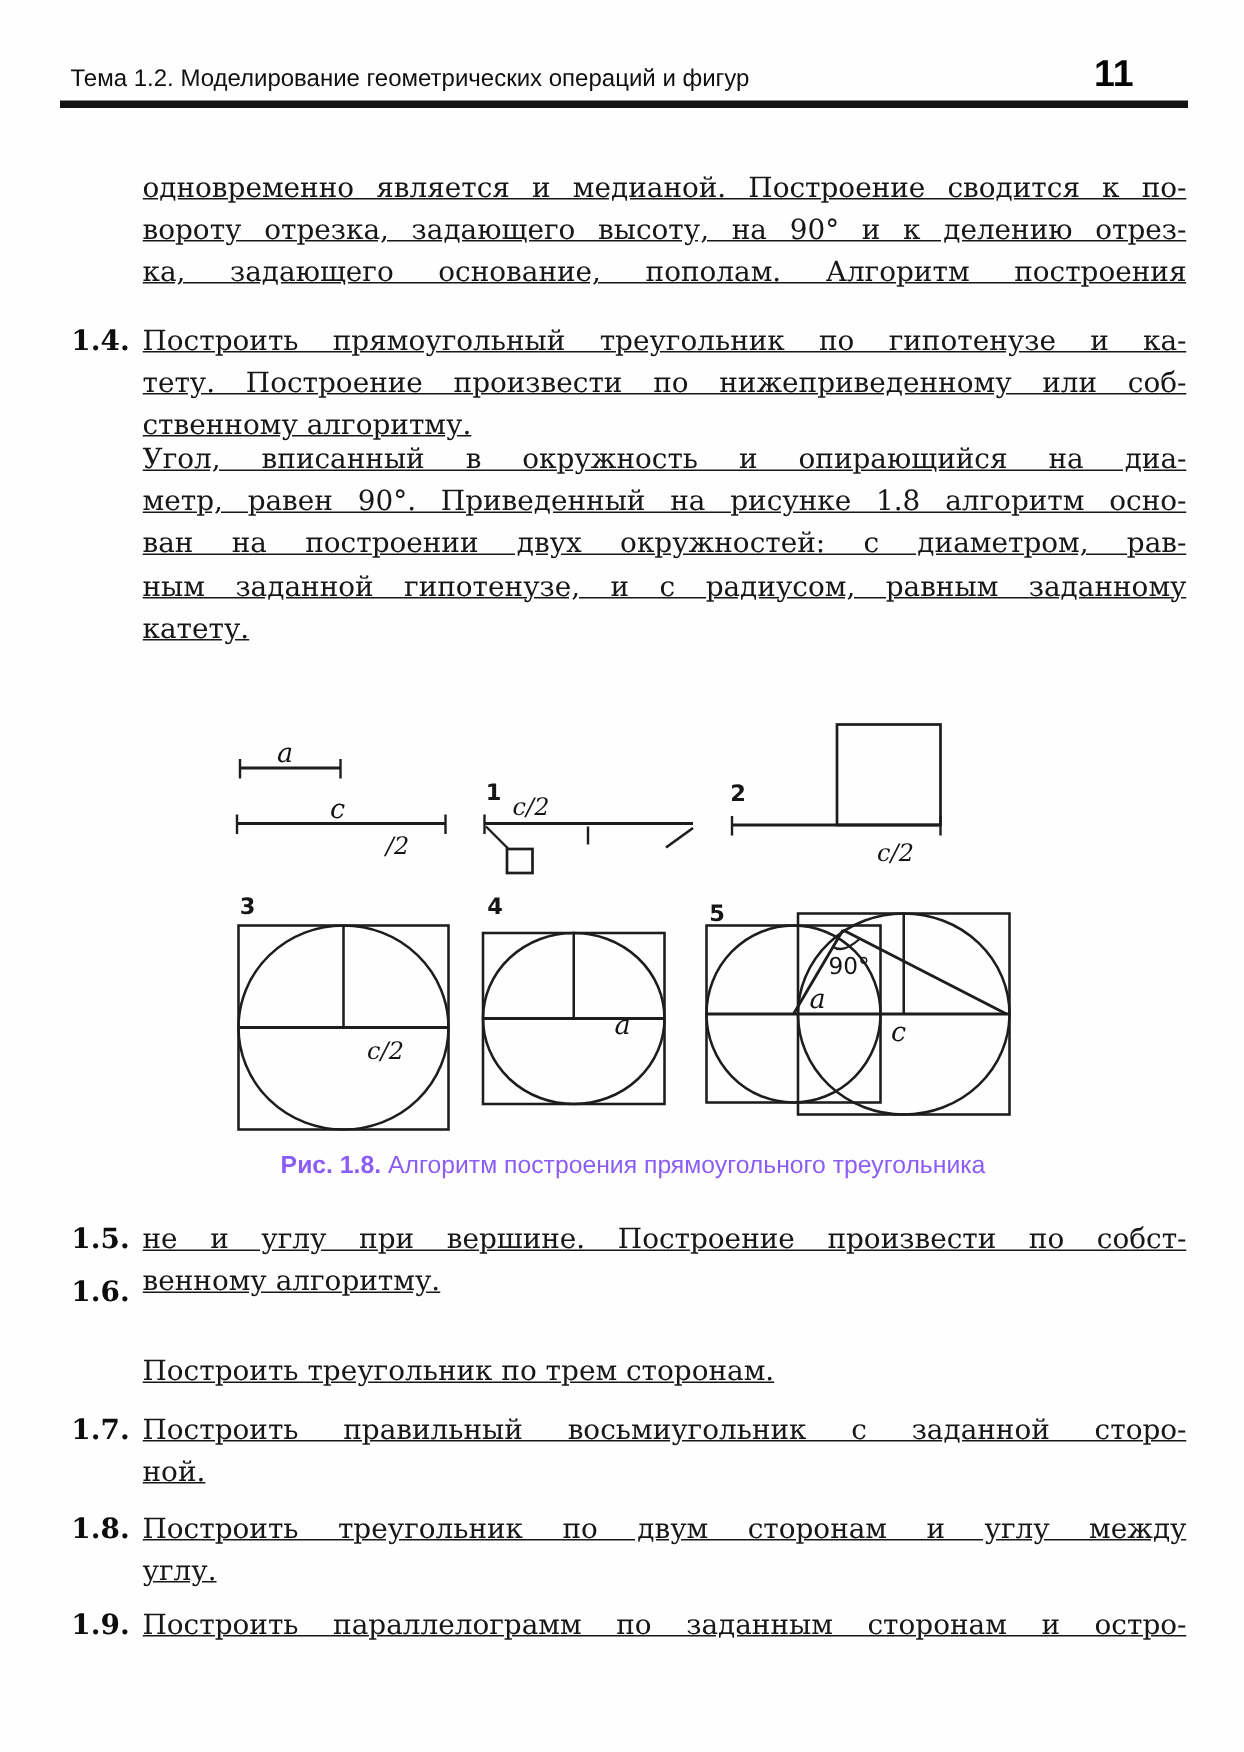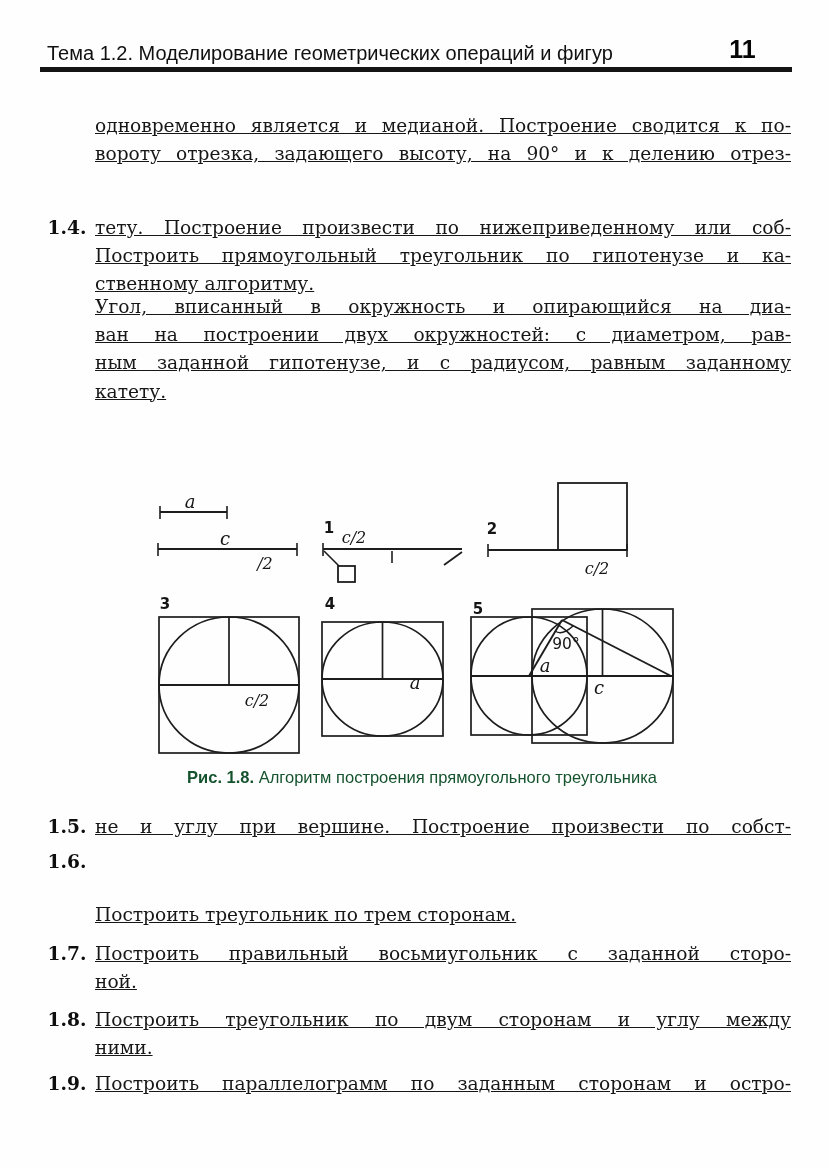--- a/index.html
+++ b/index.html
@@ -7,21 +7,21 @@
     width:829px;height:1168px;position:relative;
     background:#fefefe;color:#171717;
     font-family:"DejaVu Serif","Liberation Serif",serif;
     overflow:hidden;
   }
   .abs{position:absolute;}
   
   .hdr-title{
     left:47px;top:42px;width:620px;
     font-family:"Liberation Sans","DejaVu Sans",sans-serif;
-    font-size:20px;line-height:22px;color:#101010;
+    font-size:16px;line-height:22px;color:#101010;
   }
   .hdr-page{
     left:700px;top:35px;width:85px;text-align:center;
     font-family:"Liberation Sans","DejaVu Sans",sans-serif;
     font-weight:bold;font-size:25px;line-height:28px;color:#050505;
   }
   .hdr-rule{left:40px;top:67px;width:752px;height:5px;background:#141414;}
   
   .tblock{left:95px;width:696px;}
   .tl{
@@ -34,50 +34,52 @@
     position:absolute;left:45px;width:44px;
     font-weight:bold;font-size:18.6px;line-height:28.2px;
     color:#0e0e0e;
     text-align:center;
   }
   
   .fig-svg{left:145px;top:468px;}
   .caption{
     left:75px;top:766px;width:694px;text-align:center;
     font-family:"Liberation Sans","DejaVu Sans",sans-serif;
-    font-size:16.5px;line-height:22px;color:#14532d;
+    font-size:16.5px;line-height:22px;color:#8b5cf6;
   }
   .caption .cap-label{font-weight:bold;}
   svg .stroke{stroke:#1d1d1d;fill:none;}
   svg text{fill:#151515;}
   .sv-letter{font:italic 18px "DejaVu Serif",serif;}
   .sv-frac{font:italic 16px "DejaVu Serif",serif;}
   .sv-num{font:700 15px "DejaVu Sans","Liberation Sans",sans-serif;}
   .sv-ang{font:15.5px "DejaVu Sans","Liberation Sans",sans-serif;}
 </style>
 </head>
 <body>
 
 <div class="abs hdr-title">Тема 1.2. Моделирование геометрических операций и фигур</div>
 <div class="abs hdr-page">11</div>
 <div class="abs hdr-rule"></div>
 
 <div class="abs tblock" style="top:112px">
   <div class="tl">одновременно является и медианой. Построение сводится к по-</div>
   <div class="tl">вороту отрезка, задающего высоту, на 90° и к делению отрез-</div>
+  <div class="tl">ка, задающего основание, пополам. Алгоритм построения</div>
 </div>
 
 <div class="inum" style="top:214px">1.4.</div>
 <div class="abs tblock" style="top:214px">
+  <div class="tl">Построить прямоугольный треугольник по гипотенузе и ка-</div>
   <div class="tl">тету. Построение произвести по нижеприведенному или соб-</div>
-  <div class="tl">Построить прямоугольный треугольник по гипотенузе и ка-</div>
   <div class="tl last">ственному алгоритму.</div>
 </div>
 <div class="abs tblock" style="top:293px">
   <div class="tl">Угол, вписанный в окружность и опирающийся на диа-</div>
+  <div class="tl">метр, равен 90°. Приведенный на рисунке 1.8 алгоритм осно-</div>
   <div class="tl">ван на построении двух окружностей: с диаметром, рав-</div>
   <div class="tl">ным заданной гипотенузе, и с радиусом, равным заданному</div>
   <div class="tl last">катету.</div>
 </div>
 
 <svg class="abs fig-svg" width="560" height="300" viewBox="0 0 560 300">
 
   <g>
     <line class="stroke" stroke-width="2" x1="15" y1="44" x2="82" y2="44"></line>
     <line class="stroke" stroke-width="1.6" x1="15" y1="38" x2="15" y2="51"></line>
@@ -148,35 +150,36 @@
   </g>
 </svg>
 
 <div class="abs caption">
   <span class="cap-label">Рис. 1.8.</span><span> Алгоритм построения прямоугольного треугольника</span>
 </div>
 
 <div class="inum" style="top:813px">1.5.</div>
 <div class="abs tblock" style="top:813px">
   <div class="tl">не и углу при вершине. Построение произвести по собст-</div>
+  <div class="tl last">венному алгоритму.</div>
 </div>
 
 <div class="inum" style="top:848px">1.6.</div>
 <div class="abs tblock" style="top:901px">
   <div class="tl last">Построить треугольник по трем сторонам.</div>
 </div>
 
 <div class="inum" style="top:940px">1.7.</div>
 <div class="abs tblock" style="top:940px">
   <div class="tl">Построить правильный восьмиугольник с заданной сторо-</div>
   <div class="tl last">ной.</div>
 </div>
 
 <div class="inum" style="top:1006px">1.8.</div>
 <div class="abs tblock" style="top:1006px">
   <div class="tl">Построить треугольник по двум сторонам и углу между</div>
-  <div class="tl last">ними.</div>
+  <div class="tl last">углу.</div>
 </div>
 
 <div class="inum" style="top:1070px">1.9.</div>
 <div class="abs tblock" style="top:1070px">
   <div class="tl">Построить параллелограмм по заданным сторонам и остро-</div>
 </div>
 
 </body></html>

